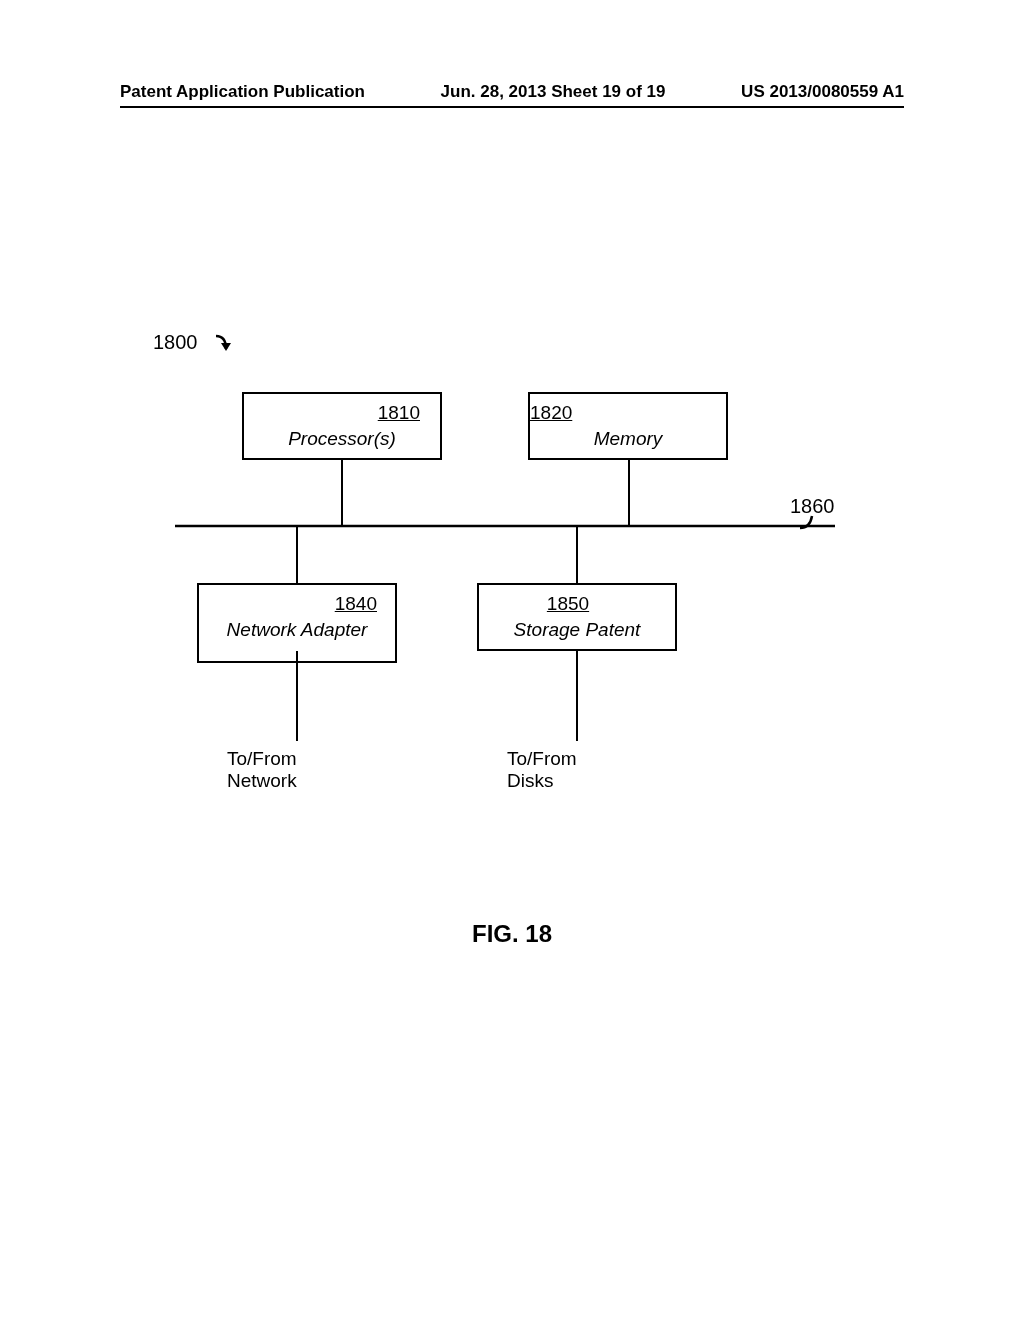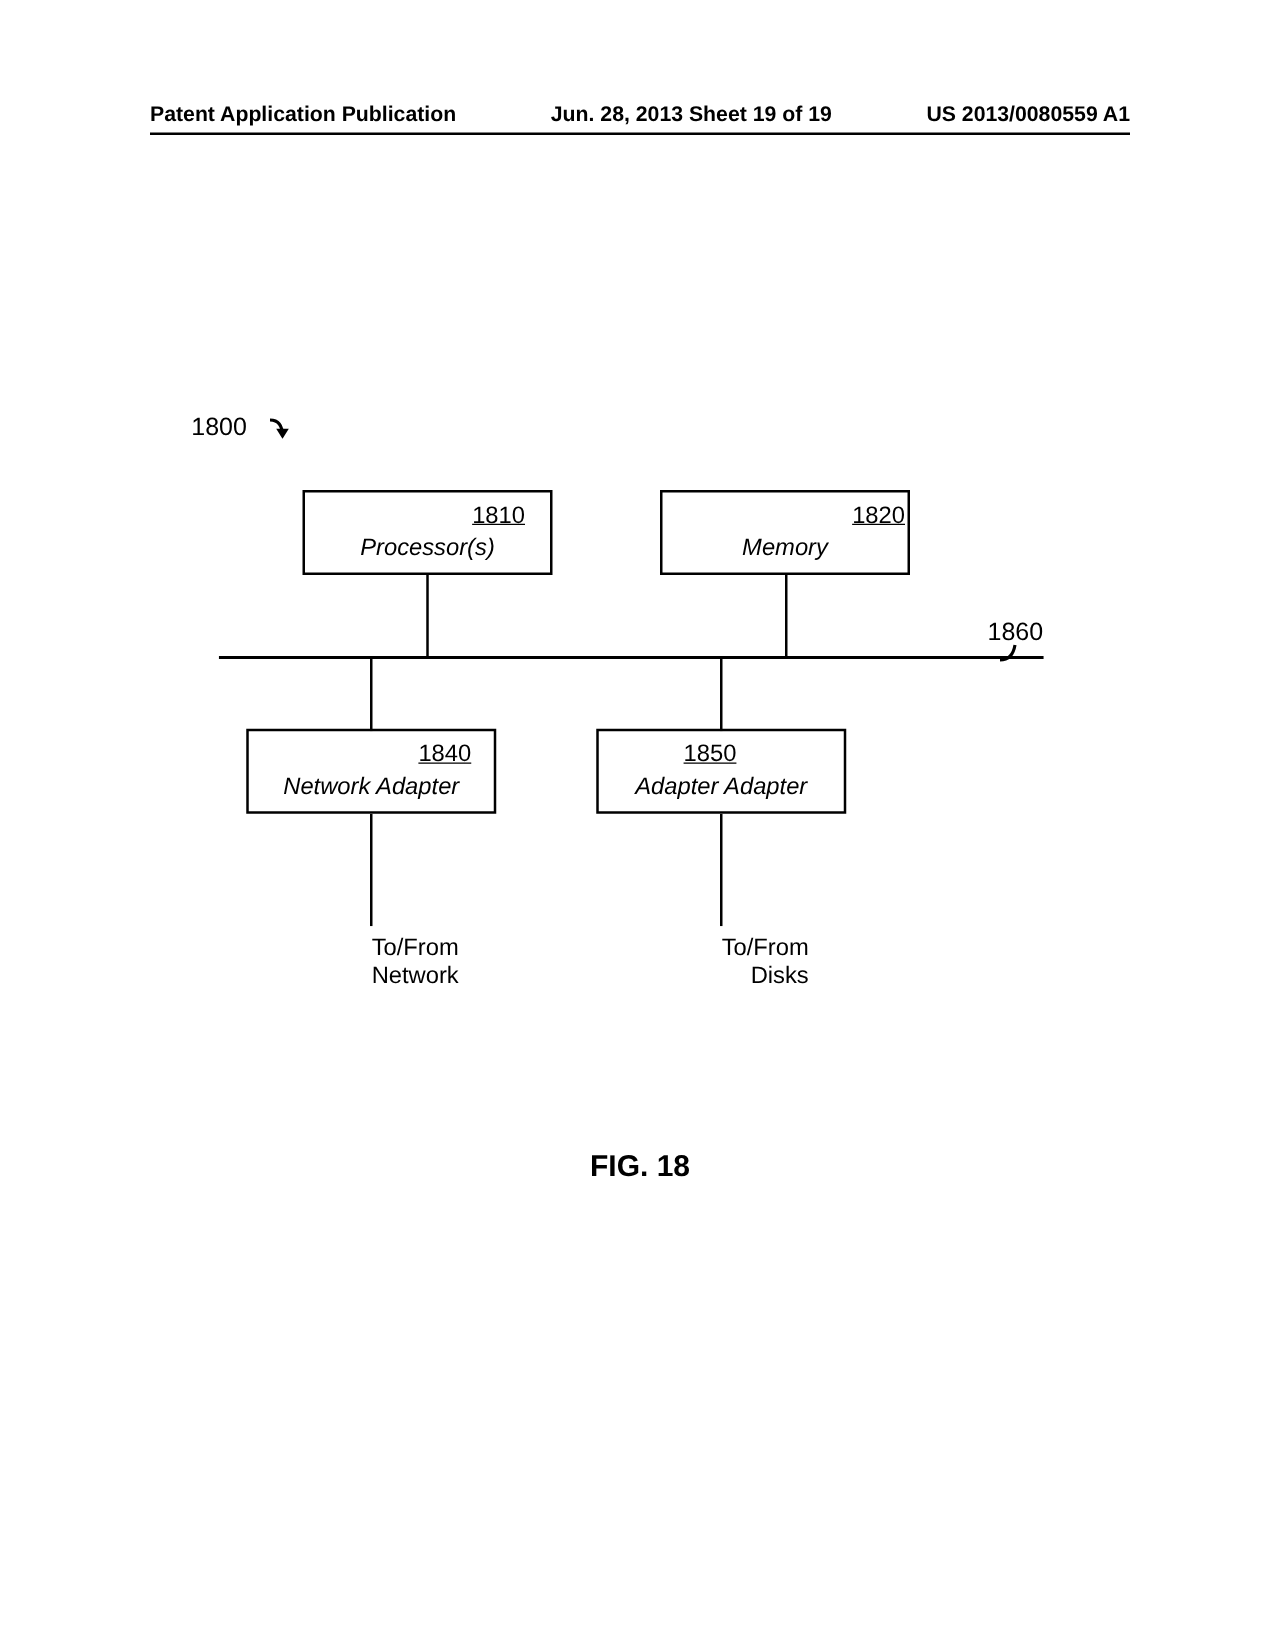--- a/index.html
+++ b/index.html
@@ -55,21 +55,21 @@
   }
   .ref-1860 {
     position: absolute;
     top: 495px;
     left: 790px;
     font-size: 20px;
   }
   .to-from {
     position: absolute;
     font-size: 19px;
-    text-align: right;
+    text-align: left;
     width: 140px;
   }
   .fig-caption {
     position: absolute;
     top: 920px;
     left: 0;
     right: 0;
     text-align: center;
     font-size: 24px;
     font-weight: bold;
@@ -91,49 +91,49 @@
     <path d="M 4 3 Q 14 3 14 16" stroke="#000" stroke-width="2.5" fill="none"></path>
     <path d="M 14 18 L 9 10 L 19 10 Z" fill="#000"></path>
   </svg>
 
   <div class="box" style="top:392px; left:242px; width:200px; height:68px; padding-top:8px;">
     <span class="ref" style="text-align:right; padding-right:20px;">1810</span>
     <span class="label">Processor(s)</span>
   </div>
 
   <div class="box" style="top:392px; left:528px; width:200px; height:68px; padding-top:8px;">
-    <span class="ref" style="text-align:right; padding-right:2px;">1820</span>
+    <span class="ref" style="text-align:left; padding-right:2px;">1820</span>
     <span class="label">Memory</span>
   </div>
 
   <svg style="position:absolute; top:524px; left:175px;" width="660" height="4">
     <line x1="0" y1="2" x2="660" y2="2" stroke="#000" stroke-width="2.5"></line>
   </svg>
 
   <svg style="position:absolute; top:460px; left:340px;" width="4" height="66">
     <line x1="2" y1="0" x2="2" y2="66" stroke="#000" stroke-width="2"></line>
   </svg>
 
   <svg style="position:absolute; top:460px; left:627px;" width="4" height="66">
     <line x1="2" y1="0" x2="2" y2="66" stroke="#000" stroke-width="2"></line>
   </svg>
 
   <div class="ref-1860">1860</div>
   <svg style="position:absolute; top:514px; left:798px;" width="22" height="20">
     <path d="M 2 14 Q 12 14 14 2" stroke="#000" stroke-width="2.5" fill="none"></path>
   </svg>
 
-  <div class="box" style="top:583px; left:197px; width:200px; height:68px; padding-top:8px;">
+  <div class="box" style="top:583px; left:197px; width:200px; height:80px; padding-top:8px;">
     <span class="ref" style="text-align:right; padding-right:18px;">1840</span>
     <span class="label">Network Adapter</span>
   </div>
 
   <div class="box" style="top:583px; left:477px; width:200px; height:68px; padding-top:8px;">
     <span class="ref" style="text-align:center; padding-right:18px;">1850</span>
-    <span class="label">Adapter Adapter</span>
+    <span class="label">Storage Patent</span>
   </div>
 
   <svg style="position:absolute; top:526px; left:295px;" width="4" height="59">
     <line x1="2" y1="0" x2="2" y2="59" stroke="#000" stroke-width="2"></line>
   </svg>
 
   <svg style="position:absolute; top:526px; left:575px;" width="4" height="59">
     <line x1="2" y1="0" x2="2" y2="59" stroke="#000" stroke-width="2"></line>
   </svg>
 

